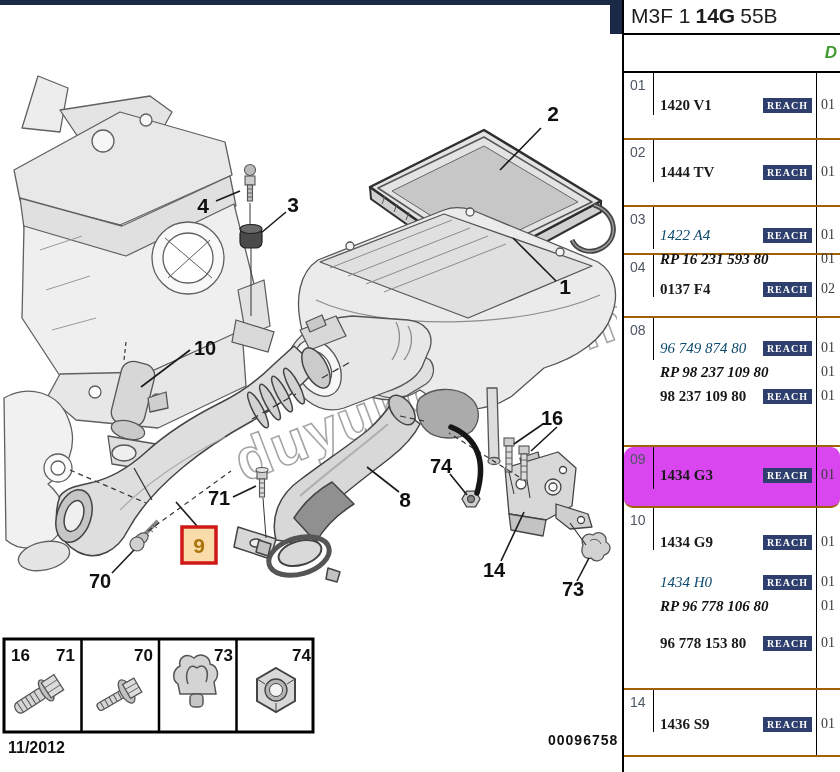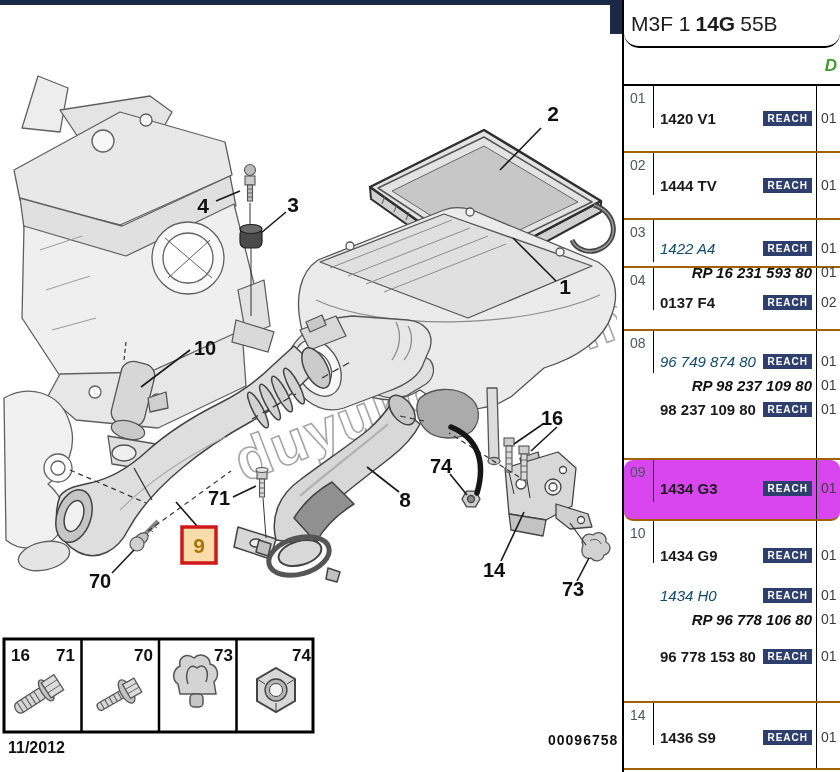--- a/index.html
+++ b/index.html
@@ -5,35 +5,35 @@
   html,body{margin:0;padding:0;background:#fff;}
   .page{position:relative;width:840px;height:772px;background:#fff;overflow:hidden;
         font-family:"Liberation Sans",sans-serif;color:#111;}
   .topbar{position:absolute;left:0;top:0;width:610px;height:5px;background:#1a2946;}
   .corner{position:absolute;left:610px;top:0;width:12px;height:34px;background:#1a2946;}
   svg text{font-family:"Liberation Sans",sans-serif;}
 
   
   .tablepanel{position:absolute;left:622px;top:0;width:218px;height:772px;
               border-left:2.5px solid #000;box-sizing:border-box;background:#fff;}
-  .thead{height:48px;border-bottom:2.5px solid #000;box-sizing:border-box;
-         font-size:21px;color:#1d1d1d;padding:12px 0 0 7px;white-space:nowrap;border-radius:15px;}
+  .thead{height:35px;border-bottom:2.5px solid #000;box-sizing:border-box;
+         font-size:21px;color:#1d1d1d;padding:4px 0 0 7px;white-space:nowrap;}
   .thead .cb{font-weight:bold;margin:0 5px;}
   .drow{height:38px;border-bottom:2.5px solid #000;box-sizing:border-box;
         display:flex;align-items:center;justify-content:flex-end;padding-right:3px;}
   .dlab{color:#3f9b2f;font-weight:bold;font-style:italic;font-size:17px;}
   .row{display:flex;border-bottom:2px solid #a16207;box-sizing:border-box;background:#fff;}
   .row.hl{background:#d946ef;border-radius:9px;}
   .idx{width:30px;box-sizing:border-box;padding:4px 0 0 6px;font-size:14px;color:#4d5663;
        background:linear-gradient(#000,#000) right top/1.2px 42px no-repeat;}
   .rbody{flex:1;box-sizing:border-box;padding:0 4px 0 6px;min-width:0;}
   .rqty{width:24px;box-sizing:border-box;border-left:1.5px solid #000;padding-left:4px;}
-  .tline,.qline{height:24px;display:flex;align-items:center;}
+  .tline,.qline{height:24px;display:flex;align-items:center;font-family:Liberation Serif, serif;}
   .tline{justify-content:space-between;}
-  .tline.rp{justify-content:flex-end;}
+  .tline.rp{}
   .pgap16,.qgap16{height:16px;}
   .pgap13,.qgap13{height:13px;}
   .pn{font-size:15px;white-space:nowrap;}
   .s-bold{font-weight:bold;color:#1a1a1a;}
   .s-gray{font-style:italic;color:#0c4a6e;}
   .s-rp{font-weight:bold;font-style:italic;color:#111;}
   .qline{font-size:14px;color:#3c3c3c;}
   .reach{background:#2e3f6d;color:#fff;font-size:10px;font-weight:bold;
          letter-spacing:1px;padding:3px 4px 2px 4px;line-height:1;flex:none;}
 </style>

